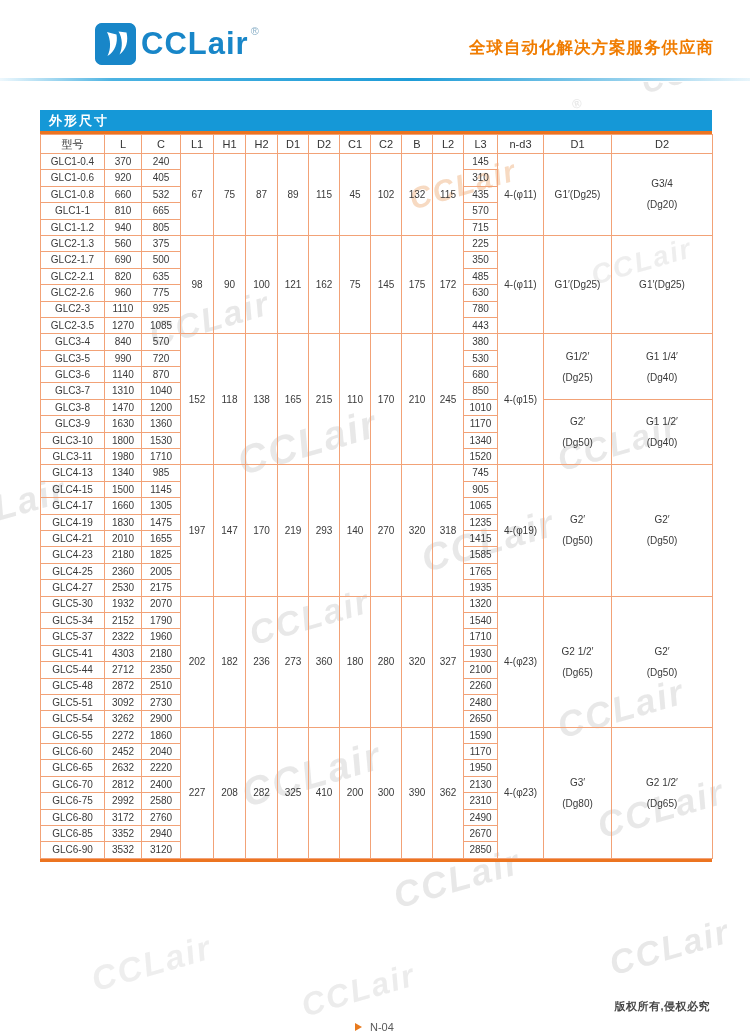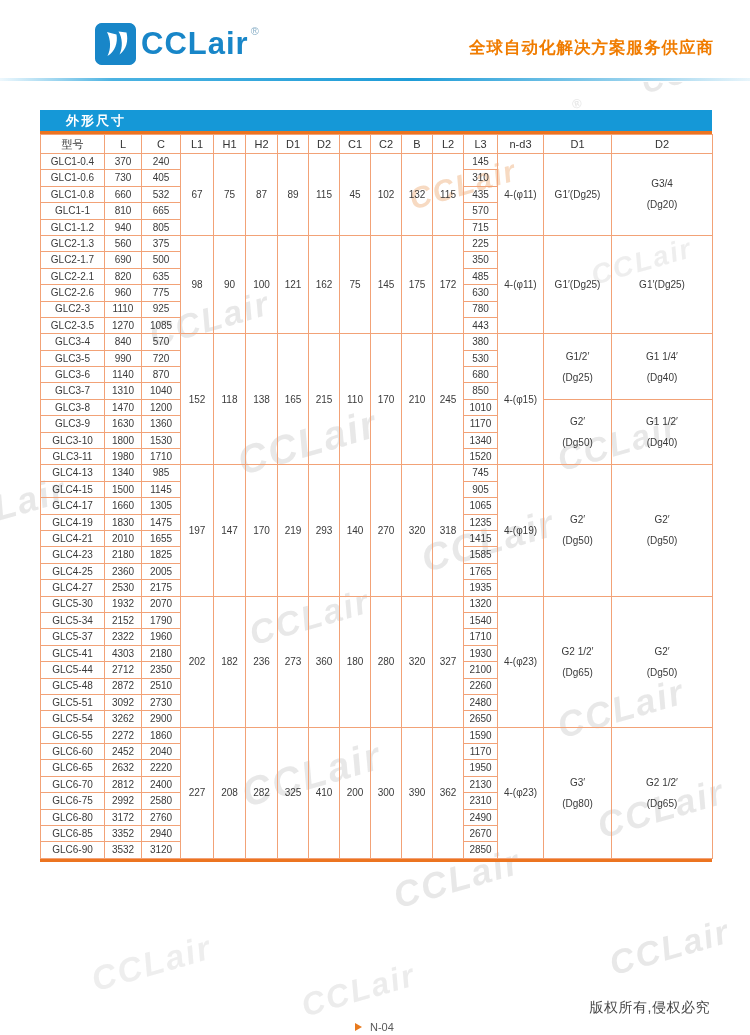--- a/index.html
+++ b/index.html
@@ -24,39 +24,39 @@
   .logo-reg { font-size:11px; color:#8ab0c8; margin-left:2px; margin-top:2px; }
   .tagline { position:absolute; right:36px; top:37px; font-size:16.5px; font-weight:bold; color:#f07c00; letter-spacing:1px;margin-left:16px; }
   .header-rule {
     position:absolute; left:0; top:78px; width:750px; height:3px;
     background:linear-gradient(to right,#eef8fd 0%,#4cb3e2 15%,#1e9cd7 55%,#a8d9f0 88%,#e8f5fb 100%);
   }
   
   .table-wrap { position:absolute; left:40px; top:110px; width:672px; z-index:1; }
   .title-bar {
     height:21px; line-height:21px; background:#1598d7; color:#fff;
-    font-size:13px; font-weight:bold; padding-left:26px; letter-spacing:2px;
+    font-size:13px; font-weight:bold; padding-left:9px; letter-spacing:2px;
   }
   .title-underline { height:3px; background:#ec7420; }
   table.dim-table { width:672px; border-collapse:collapse; table-layout:fixed; background:transparent; }
   .dim-table th {
     height:19px; font-size:11px; font-weight:normal; color:#333;
     border:1px solid #f2a277; text-align:center; background:transparent; padding:0;
   }
   .dim-table td {
     height:16.4px; font-size:10px; color:#3a3a3a; text-align:center;
     border:1px solid #f2a277; padding:0; line-height:1.15; background:transparent;
     overflow:hidden;
   }
   .dim-table td.spec div { line-height:21px; }
   .bottom-bar { height:3px; background:#ec7420; }
   
   .page-label { position:absolute; left:355px; top:1000px; z-index:2; font-size:11px; color:#5a5a5a; display:flex; align-items:center;margin-top:21px; }
   .tri-icon { width:0; height:0; border-left:7px solid #e87a1e; border-top:4.5px solid transparent; border-bottom:4.5px solid transparent; margin-right:8px; display:inline-block; }
-  .copyright { position:absolute; right:40px; top:999px; z-index:2; font-size:14px; font-weight:normal; color:#474747; letter-spacing:0.5px; }
+  .copyright { position:absolute; right:40px; top:999px; z-index:2; font-size:11px; font-weight:bold; color:#474747; letter-spacing:0.5px; }
 </style>
 </head>
 <body>
 
 <div>
   <div class="wm" style="left:640px;top:52px;font-size:30px;">CCLair</div>
   <div class="wm reg" style="left:572px;top:96px;font-size:13px;">®</div>
   <div class="wm orange" style="left:408px;top:168px;font-size:30px;">CCLair</div>
   <div class="wm" style="left:148px;top:300px;font-size:34px;">CCLair</div>
   <div class="wm" style="left:590px;top:246px;font-size:28px;opacity:.4;">CCLair</div>
@@ -149,21 +149,21 @@
           <td rowspan="5" class="spec">
             <div>G1′(Dg25)</div>
           </td>
           <td rowspan="5" class="spec">
             <div>G3/4</div>
             <div>(Dg20)</div>
           </td>
         </tr>
         <tr>
           <td>GLC1-0.6</td>
-          <td>730</td>
+          <td>920</td>
           <td>405</td>
           <td>310</td>
         </tr>
         <tr>
           <td>GLC1-0.8</td>
           <td>660</td>
           <td>532</td>
           <td>435</td>
         </tr>
         <tr>

